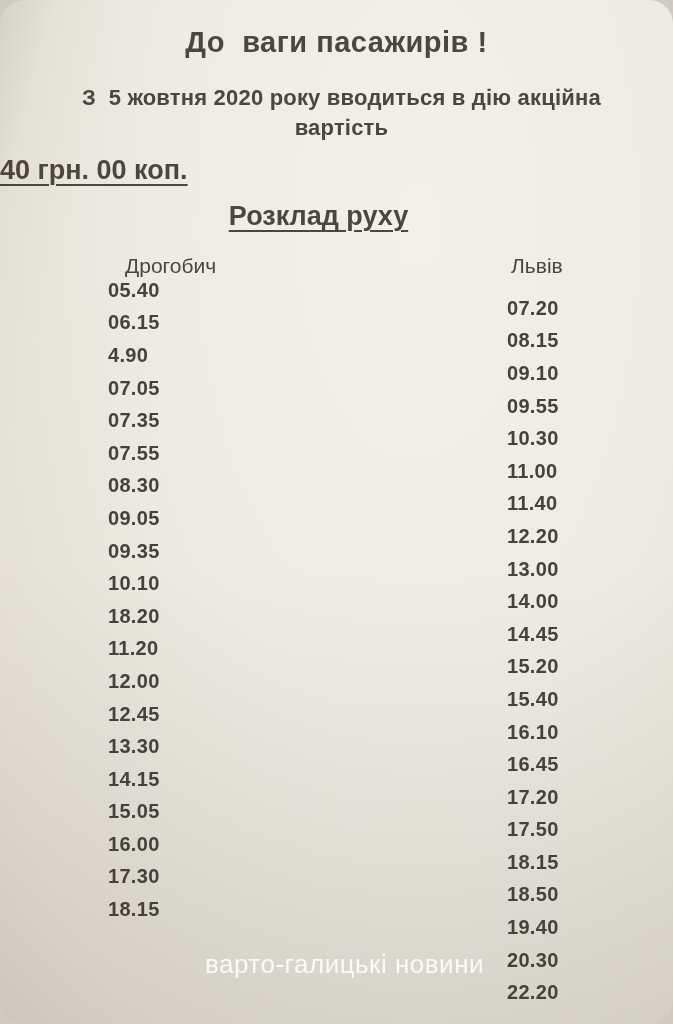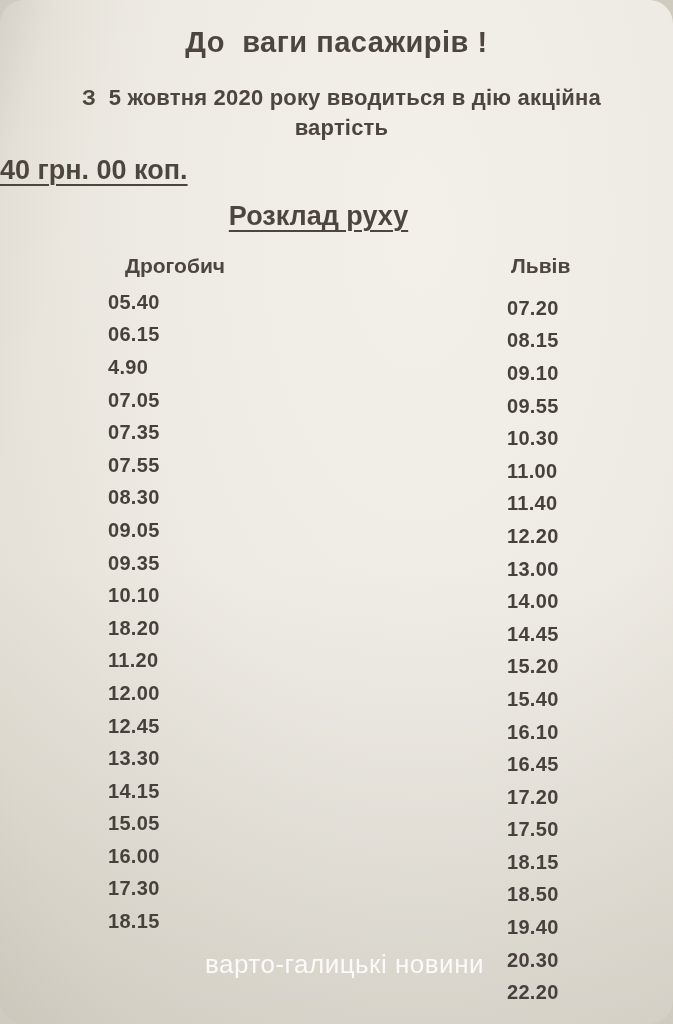--- a/index.html
+++ b/index.html
@@ -50,31 +50,31 @@
   .schedule-heading {
     position: absolute; top: 201px; left: -18px; width: 100%;
     text-align: center;
     font-size: 27px; font-weight: bold;
     text-decoration: underline;
     text-decoration-thickness: 2px;
     text-underline-offset: 5px;
   }
   .col-header {
     position: absolute; top: 254px;
-    font-size: 21px; font-weight: bold;
+    font-size: 21px; font-weight: normal;
   }
   .col-header.depart { left: 125px; }
   .col-header.arrive { left: 483px; margin-left: 28px; }
 
   .time-col {
     position: absolute;
     display: flex; flex-direction: column;
     color: #46413b;
   }
-  .time-col.depart { left: 108px; top: 286px; justify-content: space-between; }
+  .time-col.depart { left: 108px; top: 274px; justify-content: space-between; }
   .time-col.arrive { left: 507px; top: 292px; }
   .time-cell {
     height: 32.6px;
     display: flex; align-items: center;
     font-size: 20px; font-weight: bold;
     letter-spacing: 0.3px;
   }
 
   .watermark {
     position: absolute; left: 205px; top: 949px;

